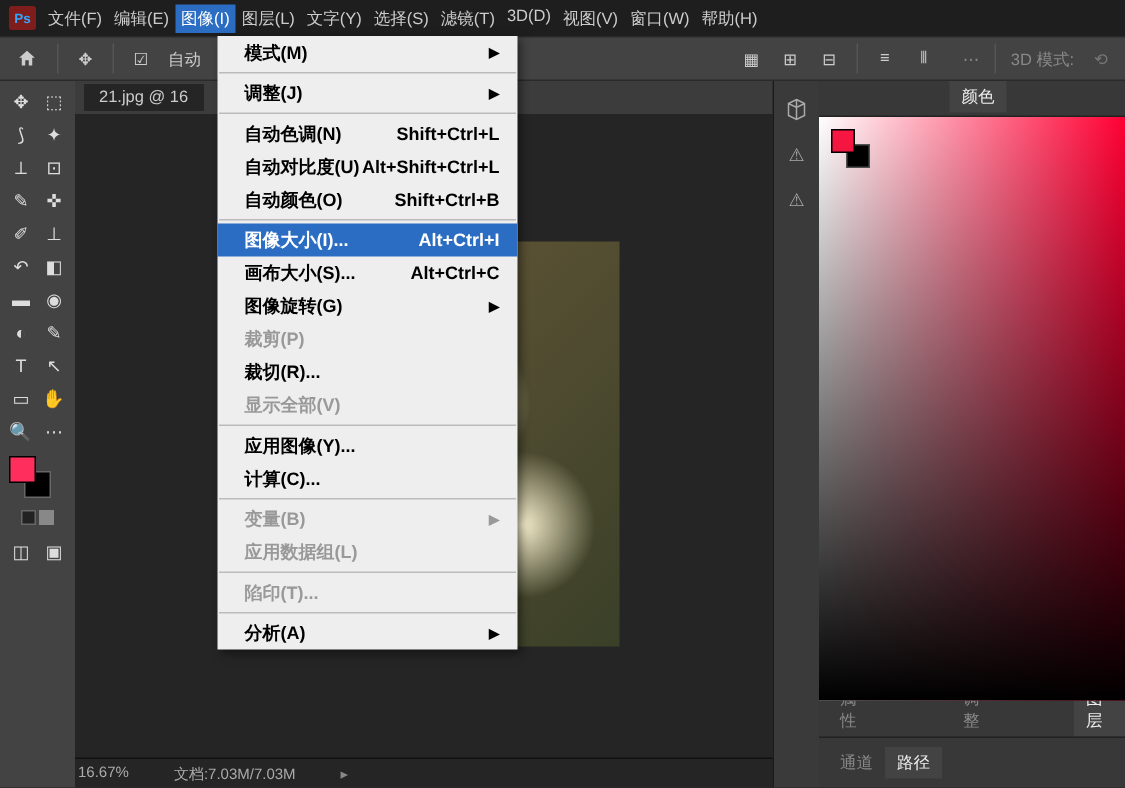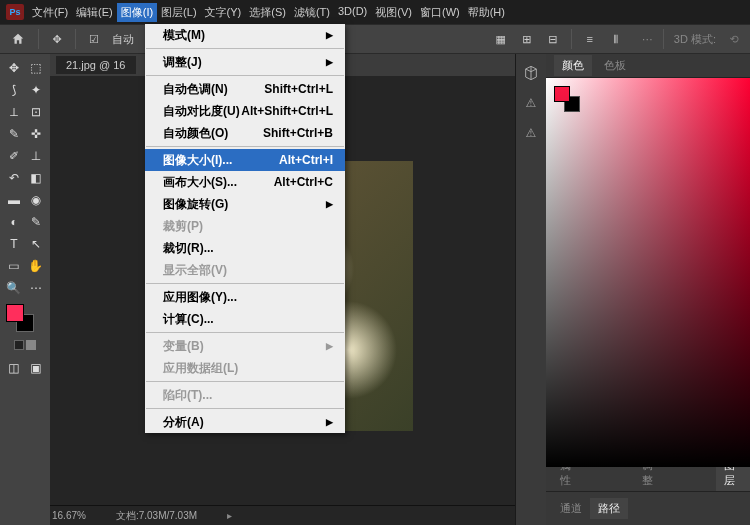--- a/index.html
+++ b/index.html
@@ -32,21 +32,21 @@
 .dd-item { display: flex; justify-content: space-between; padding: 3px 12px 3px 18px; font-size: 12px; line-height: 16px; font-weight: bold; }
 .dd-item.hover { background: #2b6dc2; color: #fff; }
 .dd-item.disabled { color: #999; }
 .dd-item .arrow { font-size: 9px; }
 .dd-sep { height: 1px; background: #bbb; margin: 2px 1px; }
 .right-panels { width: 235px; background: #323232; border-left: 1px solid #1a1a1a; display: flex; flex-direction: column; }
 .right-content { display: flex; height: 100%; }
 .iconcol { width: 30px; background: #3a3a3a; display: flex; flex-direction: column; align-items: center; padding-top: 10px; gap: 12px; }
 .iconcol-item { width: 18px; height: 18px; color: #aaa; display:flex; align-items:center; justify-content:center; }
 .panel-stack { flex: 1; display: flex; flex-direction: column; }
-.panel-tabs { background: #383838; height: 24px; display: flex; align-items: center; gap: 4px; padding-left: 8px; border-bottom: 1px solid #222;}
+.panel-tabs { background: #383838; height: 24px; display: flex; align-items: center; gap: 16px; padding-left: 8px; border-bottom: 1px solid #222; flex-direction: column;}
 .ptab { padding: 3px 8px; font-size: 11px; color: #888; }
 .ptab.active { color: #eee; background: #434343; }
 .color-picker { flex: 1; position: relative; background: linear-gradient(to right, #fff 0%, #ff0033 100%); }
 .color-picker::after { content:''; position:absolute; inset:0; background: linear-gradient(to bottom, transparent 0%, #000 100%); }
 .picker-sw { position: absolute; top: 8px; left: 8px; }
 .psw-fg { width: 16px; height: 16px; background: #ff1744; border: 1px solid #000; position: absolute; }
 .psw-bg { width: 16px; height: 16px; background: #000; border: 1px solid #555; position: absolute; top: 10px; left: 10px; }
 .warn-tri { color: #aaa; font-size: 12px; }
 .bottom-tabs { background: #383838; height: 24px; display:flex; align-items:flex-end; padding-left: 6px; gap: 48px; }
 .bottom-tabs2 { background: #383838; height: 34px; display:flex; align-items:center; padding-left: 6px; border-top:1px solid #222;}

